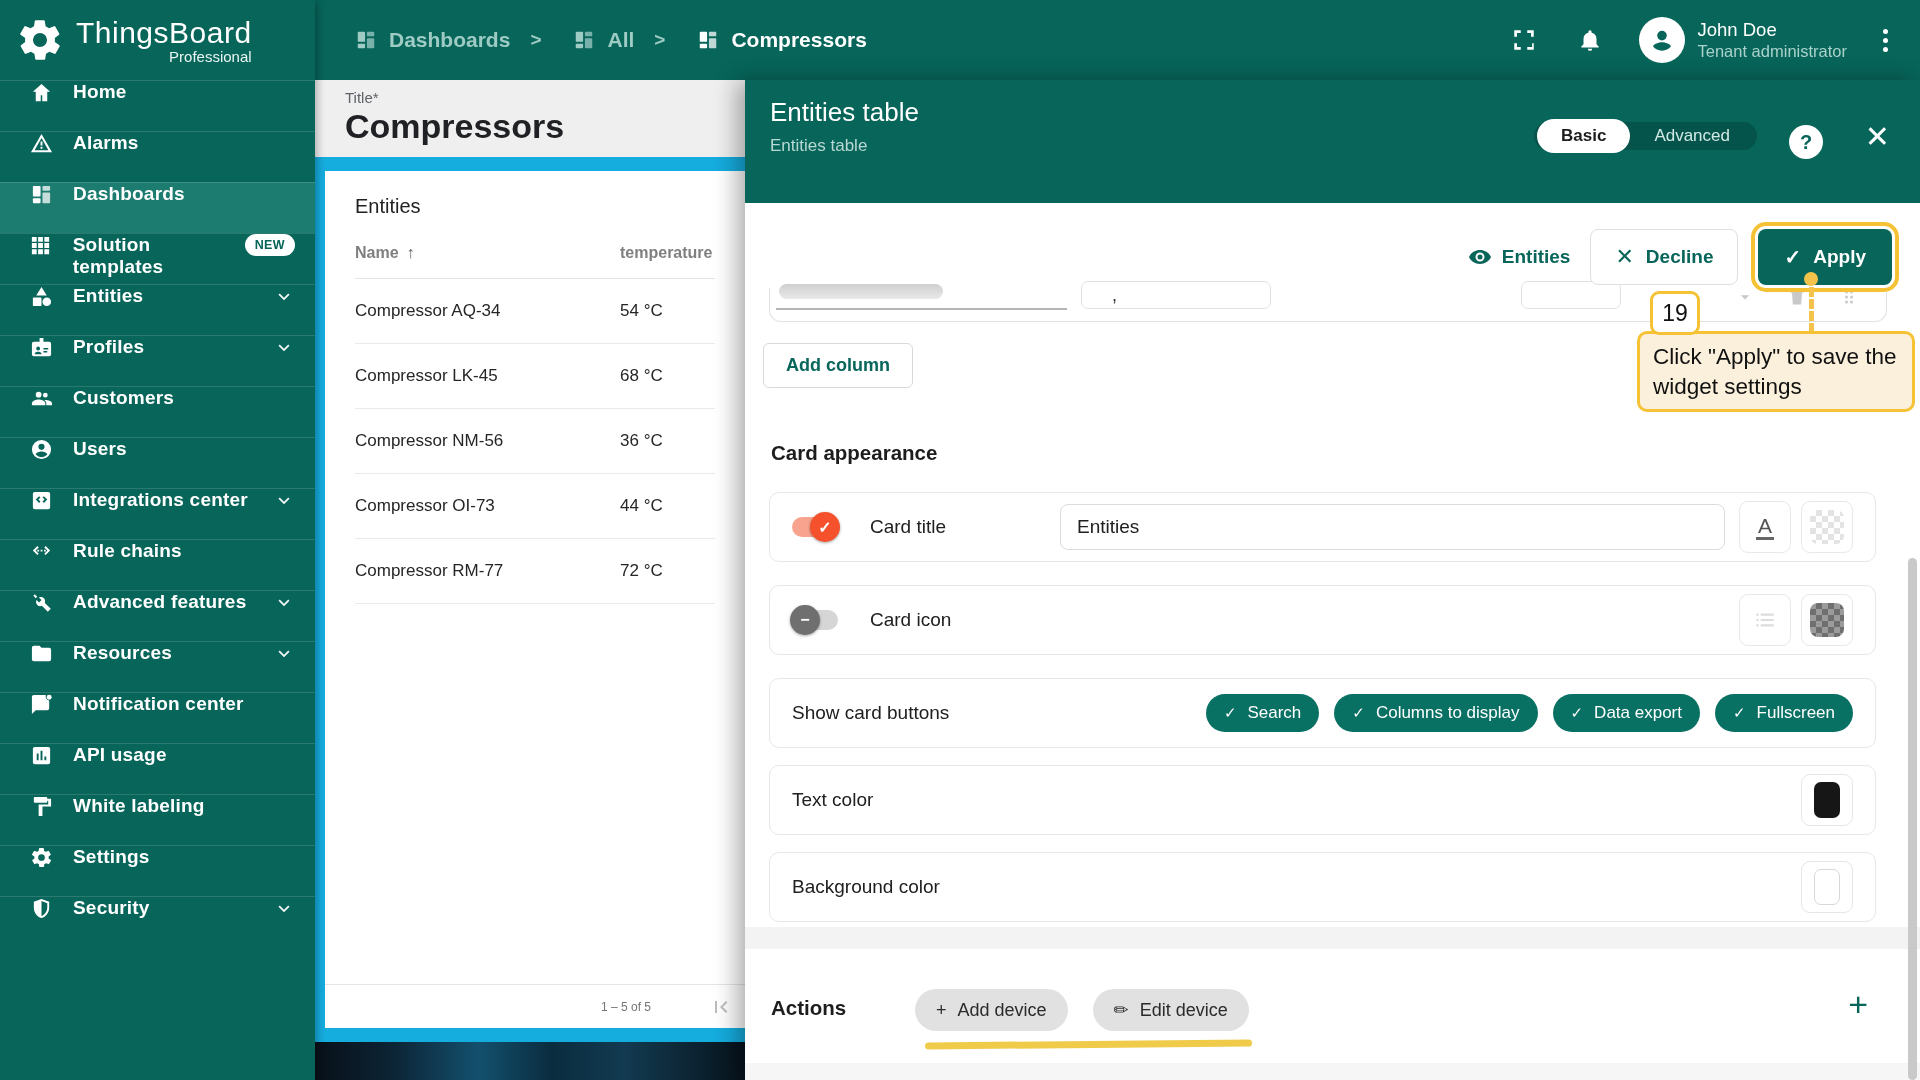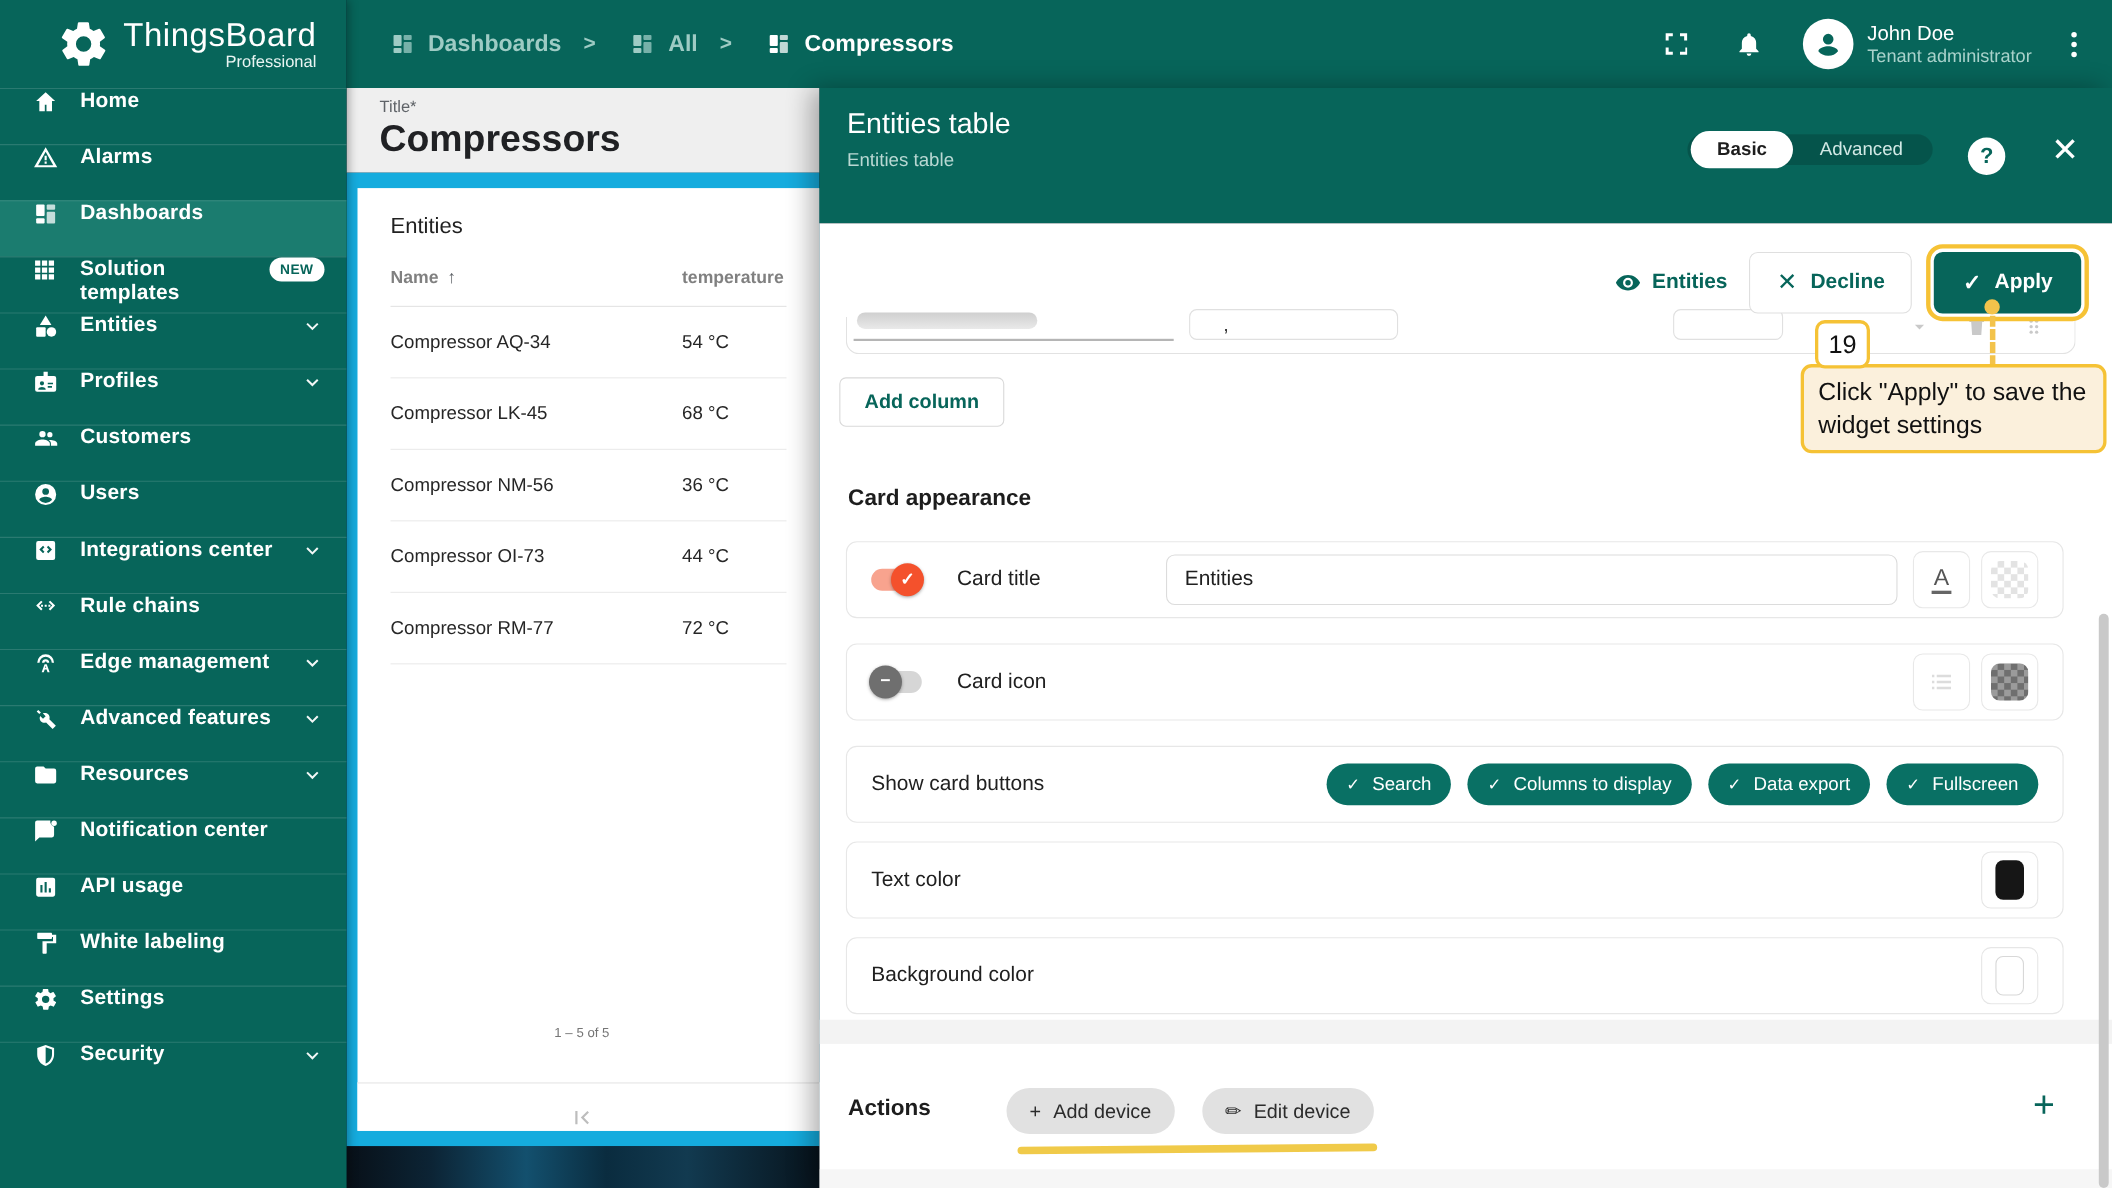--- a/index.html
+++ b/index.html
@@ -4,21 +4,21 @@
 <style>
   * { margin:0; padding:0; box-sizing:border-box; }
   html,body { width:1920px; height:1080px; overflow:hidden; background:#fff;
               font-family:"Liberation Sans", sans-serif; }
   #app { position:relative; width:1920px; height:1080px; background:#0d1b24; }
   svg { display:block; fill:currentColor; }
 
   
   .sidebar { position:absolute; left:0; top:0; width:315px; height:1080px;
              background:#07655A; z-index:5; box-shadow:2px 0 8px rgba(0,0,0,.3); }
-  .logo-row { height:80px; display:flex; align-items:center; padding-left:52px; gap:12px; color:#fff; }
+  .logo-row { height:80px; display:flex; align-items:center; padding-left:16px; gap:12px; color:#fff; }
   .logo-glyph svg { width:48px; height:48px; }
   .brand { display:flex; flex-direction:column; }
   .brand-name { font-size:30px; font-weight:400; letter-spacing:.5px; }
   .brand-tier { font-size:15px; align-self:flex-end; margin-top:-2px; color:#EAF5F3; }
   .nav { }
   .nav-item { height:51px; display:flex; align-items:flex-start; padding:0 20px 0 28px;
               border-top:1px solid rgba(255,255,255,.14); color:#fff; cursor:pointer; }
   .nav-item.active { background:#1B7C6F; }
   .nav-ic { width:26px; display:flex; justify-content:center; }
   .nav-ic svg { width:23px; height:23px; }
@@ -65,21 +65,21 @@
            border-bottom:1px solid #E3E3E3; color:#808080; font-size:16px; font-weight:600; }
   .sort-arrow { color:#5F6368; margin-left:8px; font-size:16px; }
   .col-temp { width:95px; margin-left:auto; font-weight:600; }
   .tbody { margin:0 30px; }
   .trow { display:flex; align-items:center; height:65px; border-bottom:1px solid #EAEAEA;
           font-size:17px; color:#262626; }
   .trow .tname { flex:1; }
   .trow .tval { width:95px; }
   .pagination { position:absolute; left:0; right:0; bottom:0; height:44px; border-top:1px solid #E5E5E5;
                 display:flex; align-items:center; justify-content:flex-end; gap:58px; padding-right:12px;
-                color:#757575; font-size:12px; background:#fff;flex-direction:column; }
+                color:#757575; font-size:12px; background:#fff; }
   .pg-first { color:#BDBDBD; cursor:pointer; }
   .pg-first svg { width:24px; height:24px; }
   .photo-strip { position:absolute; left:0; bottom:0; right:0; height:38px;
      background:linear-gradient(90deg,#081018 0%,#0c2435 18%,#13506e 38%,#0a2c3f 55%,#123a50 72%,#07131c 100%); }
 
   
   .panel { position:absolute; left:745px; top:80px; width:1175px; height:1000px; z-index:3;
            box-shadow:-8px 0 22px rgba(0,0,0,.32); }
   .panel-head { position:absolute; left:0; top:0; right:0; height:123px; background:#07655A; color:#fff;
                 padding:17px 0 0 25px; }
@@ -324,34 +324,20 @@
         <div class="nav-item">
           <span class="nav-ic">
             <svg viewBox="0 0 24 24">
               <path d="M7.7 6.3L3 11l4.7 4.7 1.4-1.4L5.8 11l3.3-3.3-1.4-1.4zm8.6 0l-1.4 1.4L18.2 11l-3.3 3.3 1.4 1.4L21 11l-4.7-4.7zM7.6 10.1h1.9V12H7.6v-1.9zm3.5 0H13V12h-1.9v-1.9zm3.5 0h1.9V12h-1.9v-1.9z"></path>
             </svg>
           </span>
           <span class="nav-label">Rule chains</span>
 
         </div>
 
-        <div class="nav-item">
-          <span class="nav-ic">
-            <svg viewBox="0 0 24 24">
-              <path d="M12 4a8 8 0 0 0-8 8h2.2A5.8 5.8 0 0 1 12 6.2 5.8 5.8 0 0 1 17.8 12H20a8 8 0 0 0-8-8zm0 4.6A3.4 3.4 0 0 0 8.6 12h2.3c0-.6.5-1.1 1.1-1.1s1.1.5 1.1 1.1h2.3A3.4 3.4 0 0 0 12 8.6zM11 13.5L8.2 21h2l.9-2.5h1.8l.9 2.5h2L13 13.5h-2zm.4 3.2l.6-1.7.6 1.7h-1.2z"></path>
-            </svg>
-          </span>
-          <span class="nav-label">Edge management</span>
-
-          <span class="nav-chevron">
-            <svg viewBox="0 0 24 24">
-              <path d="M7.4 9.3L12 13.9l4.6-4.6L18 10.7l-6 6-6-6z"></path>
-            </svg>
-          </span>
-        </div>
 
         <div class="nav-item">
           <span class="nav-ic">
             <svg viewBox="0 0 24 24">
               <path d="M21.7 18.6l-6.2-6.2c.6-1.6.3-3.5-1-4.8-1.4-1.4-3.5-1.6-5.2-.8L12 9.5 9.5 12 6.8 9.3c-.8 1.7-.6 3.8.8 5.2 1.3 1.3 3.2 1.6 4.8 1l6.2 6.2 3.1-3.1zM3.5 5L6 7.5 7.5 6 5 3.5 3.5 5z"></path>
             </svg>
           </span>
           <span class="nav-label">Advanced features</span>
 
           <span class="nav-chevron">

